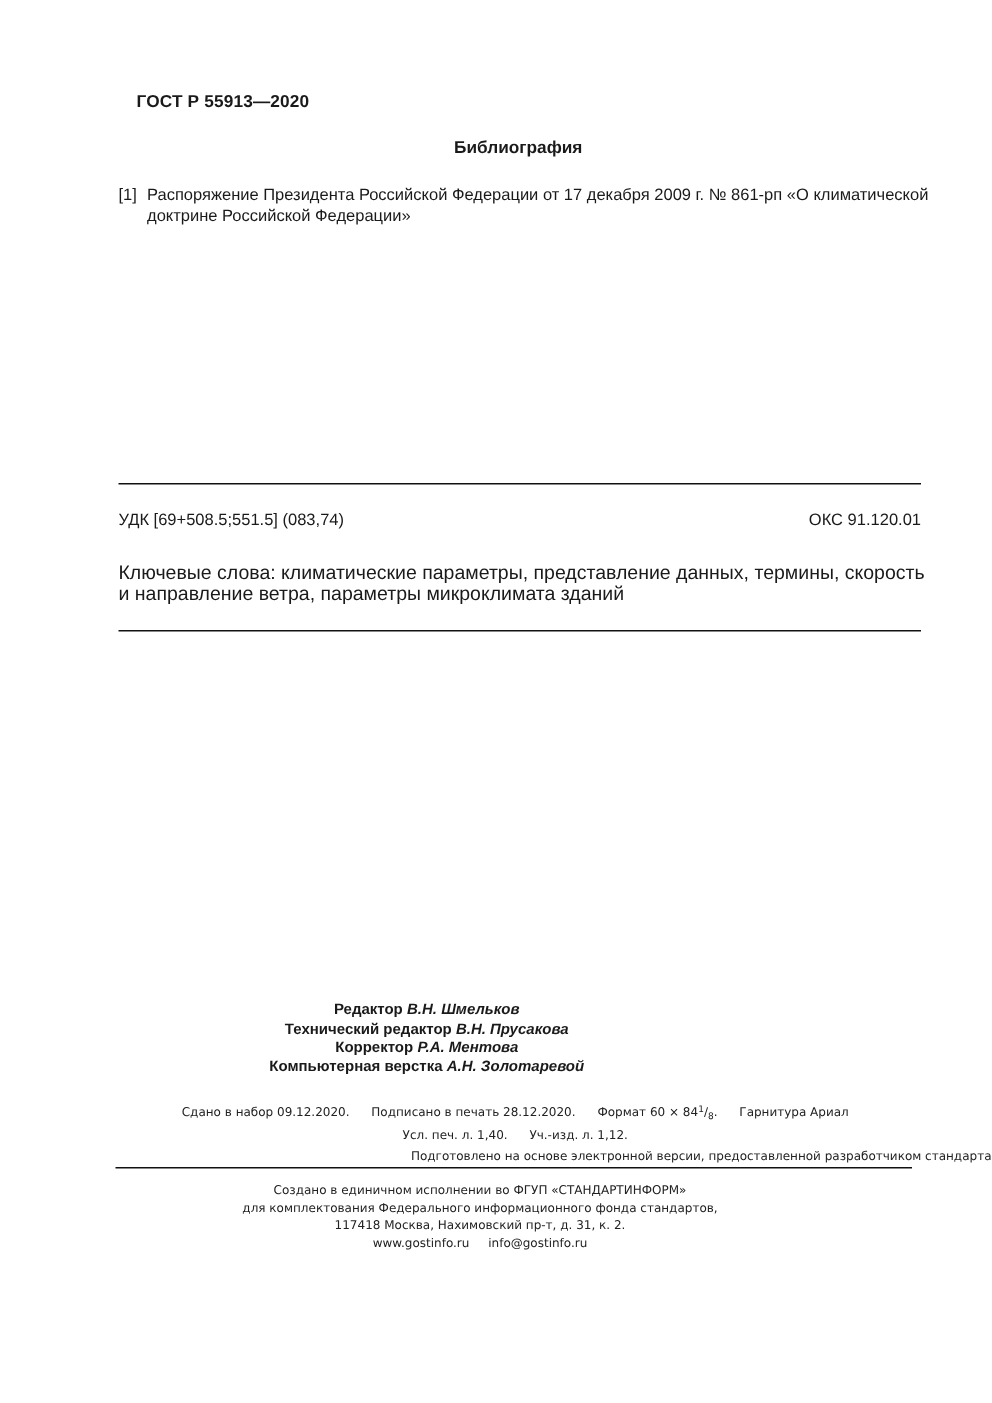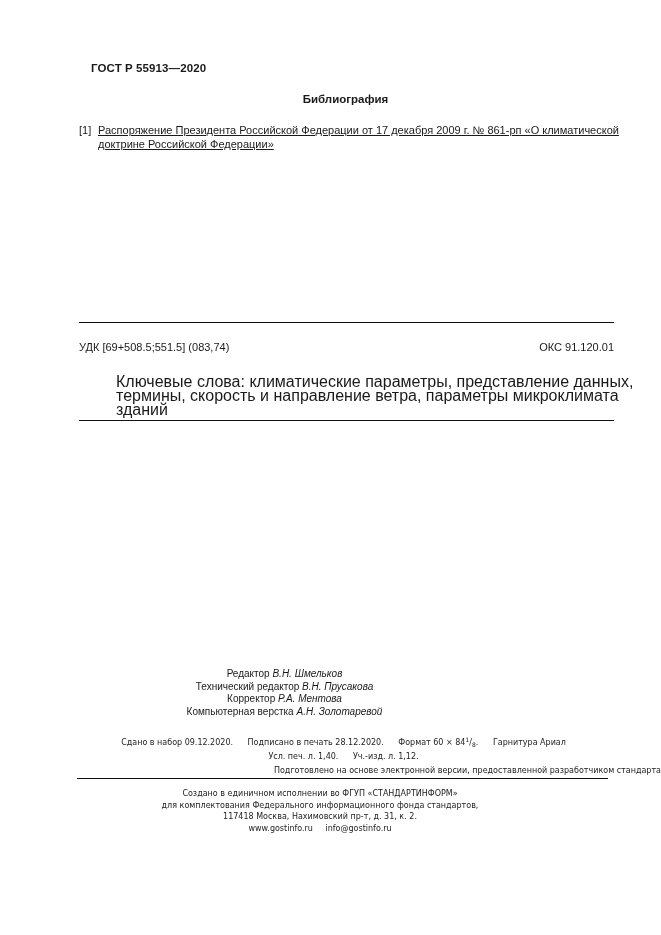--- a/index.html
+++ b/index.html
@@ -31,45 +31,45 @@
     }
     .bib-item {
       left: 79px; top: 123px; width: 540px;
       font-size: 11px; line-height: 14px;
     }
     .bib-num {
       position: absolute; left: 0; top: 0;
     }
     .bib-text {
       margin-left: 19px;
-      text-decoration: underline;
     }
     .rule {
       position: absolute;
       height: 1px;
       background: #111;
     }
     .udk {
       left: 79px; top: 341px;
       font-size: 11px;
     }
     .oks {
       right: 47px; top: 341px;
       font-size: 11px;
     }
     .keywords {
       left: 79px; top: 375px; width: 540px;
-      font-size: 16px; line-height: 14px; margin-left: 37px;
+      font-size: 13px; line-height: 14px;
     }
     .credits {
       left: 0; width: 547px; top: 668px;
       text-align: center;
       font-size: 10px; line-height: 12.5px;
       padding-left: 22px;
       box-sizing: border-box;
+      font-weight: bold;
     }
     .credits i { font-style: italic; }
     .print-info {
       left: 0; width: 661px; top: 734px;
       text-align: center;
       font-size: 8px; line-height: 11.5px;
       padding-left: 26px;
       box-sizing: border-box;
       font-family: "DejaVu Sans", sans-serif;
       letter-spacing: 0;

